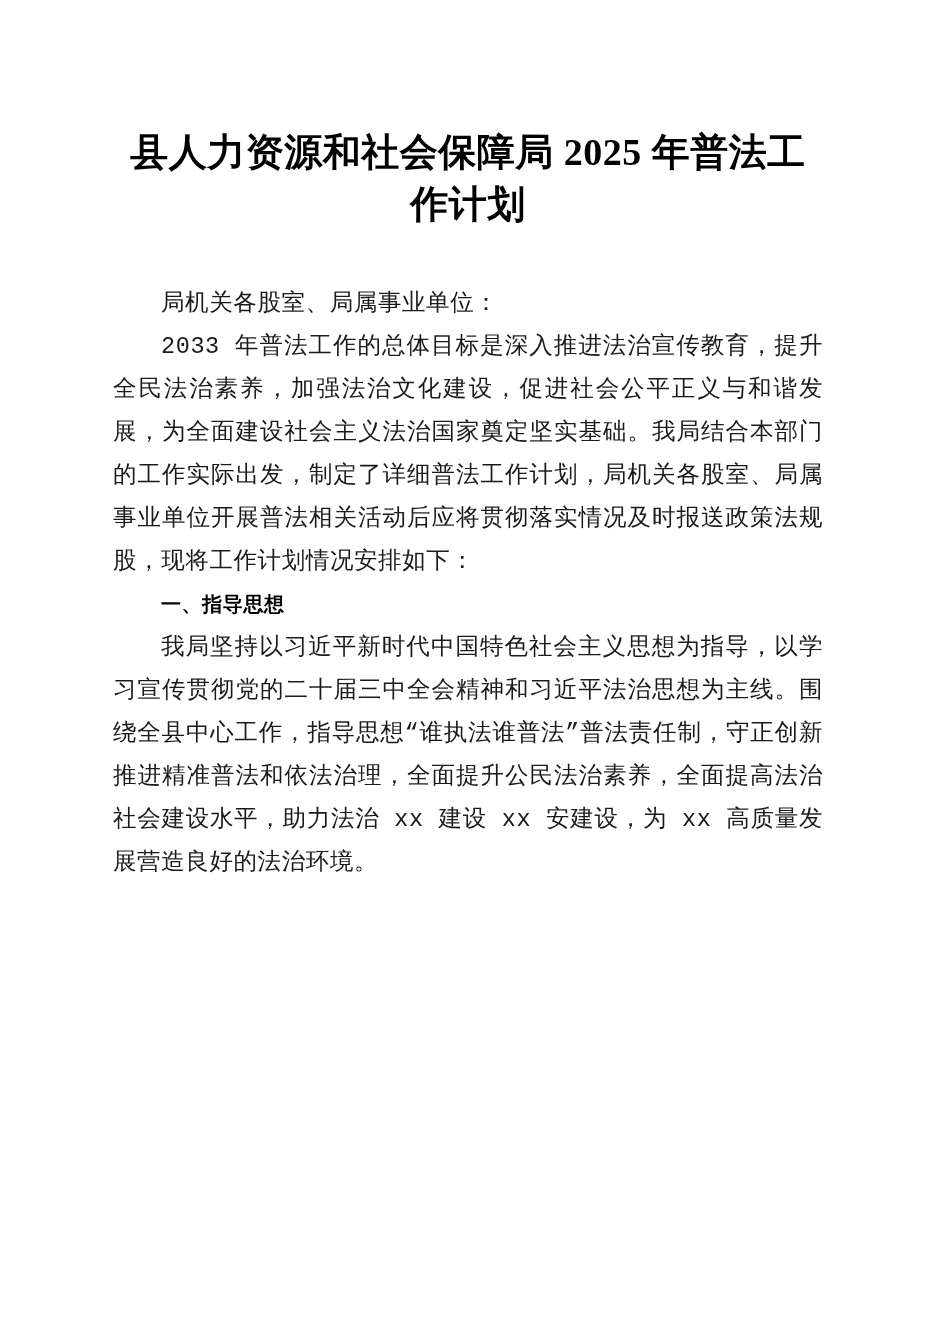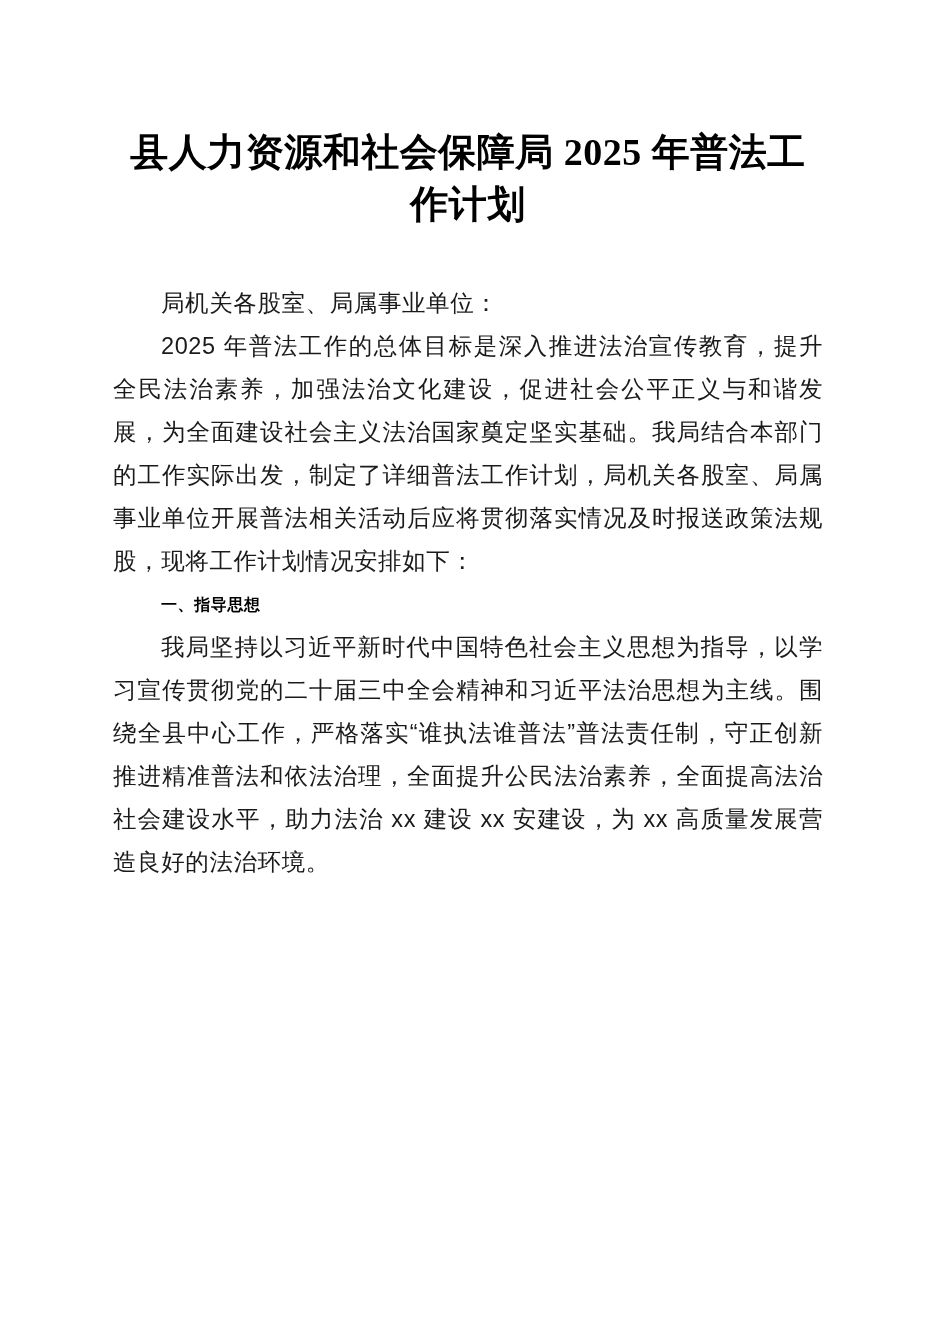--- a/index.html
+++ b/index.html
@@ -39,41 +39,41 @@
     width: 710px;
   }
 
   
   .title-gap {
     height: 52px;
   }
 
   
   .para {
-    font-family: Liberation Sans, sans-serif;
+    font-family: Liberation Mono, monospace;
     font-size: 23.5px;
     line-height: 43px;
     color: #1a1a1a;
     text-align: justify;
     text-justify: inter-character;
     text-align-last: left;
     margin: 0;
     letter-spacing: 0.6px;
     word-break: break-all;
   }
 
   .para.indent {
     text-indent: 48px;
   }
 
   
   .section-heading {
     font-family: "Liberation Sans", "DejaVu Sans", sans-serif;
     font-weight: 700;
-    font-size: 16px;
+    font-size: 20px;
     line-height: 43px;
     color: #000000;
     margin: 0;
     text-indent: 48px;
     letter-spacing: 0.6px;
   }
 
   .salutation {
     text-indent: 48px;
   }
@@ -84,19 +84,19 @@
 <div class="page">
   <div class="doc-body">
 
     <h1 class="doc-title">县人力资源和社会保障局 2025 年普法工作计划</h1>
 
     <div class="title-gap"></div>
 
     <p class="para salutation">局机关各股室、局属事业单位：</p>
 
     <div id="block-container">
-        <p class="para indent">2025 年普法工作的总体目标是深入推进法治宣传教育，提升全民法治素养，加强法治文化建设，促进社会公平正义与和谐发展，为全面建设社会主义法治国家奠定坚实基础。我局结合本部门的工作实际出发，制定了详细普法工作计划，局机关各股室、局属事业单位开展普法相关活动后应将贯彻落实情况及时报送政策法规股，现将工作计划情况安排如下：</p>
+        <p class="para indent">2033 年普法工作的总体目标是深入推进法治宣传教育，提升全民法治素养，加强法治文化建设，促进社会公平正义与和谐发展，为全面建设社会主义法治国家奠定坚实基础。我局结合本部门的工作实际出发，制定了详细普法工作计划，局机关各股室、局属事业单位开展普法相关活动后应将贯彻落实情况及时报送政策法规股，现将工作计划情况安排如下：</p>
         <p class="section-heading">一、指导思想</p>
-        <p class="para indent">我局坚持以习近平新时代中国特色社会主义思想为指导，以学习宣传贯彻党的二十届三中全会精神和习近平法治思想为主线。围绕全县中心工作，严格落实“谁执法谁普法”普法责任制，守正创新推进精准普法和依法治理，全面提升公民法治素养，全面提高法治社会建设水平，助力法治 xx 建设 xx 安建设，为 xx 高质量发展营造良好的法治环境。</p>
+        <p class="para indent">我局坚持以习近平新时代中国特色社会主义思想为指导，以学习宣传贯彻党的二十届三中全会精神和习近平法治思想为主线。围绕全县中心工作，指导思想“谁执法谁普法”普法责任制，守正创新推进精准普法和依法治理，全面提升公民法治素养，全面提高法治社会建设水平，助力法治 xx 建设 xx 安建设，为 xx 高质量发展营造良好的法治环境。</p>
       </div>
 
   </div>
 </div>
 
 </body></html>

